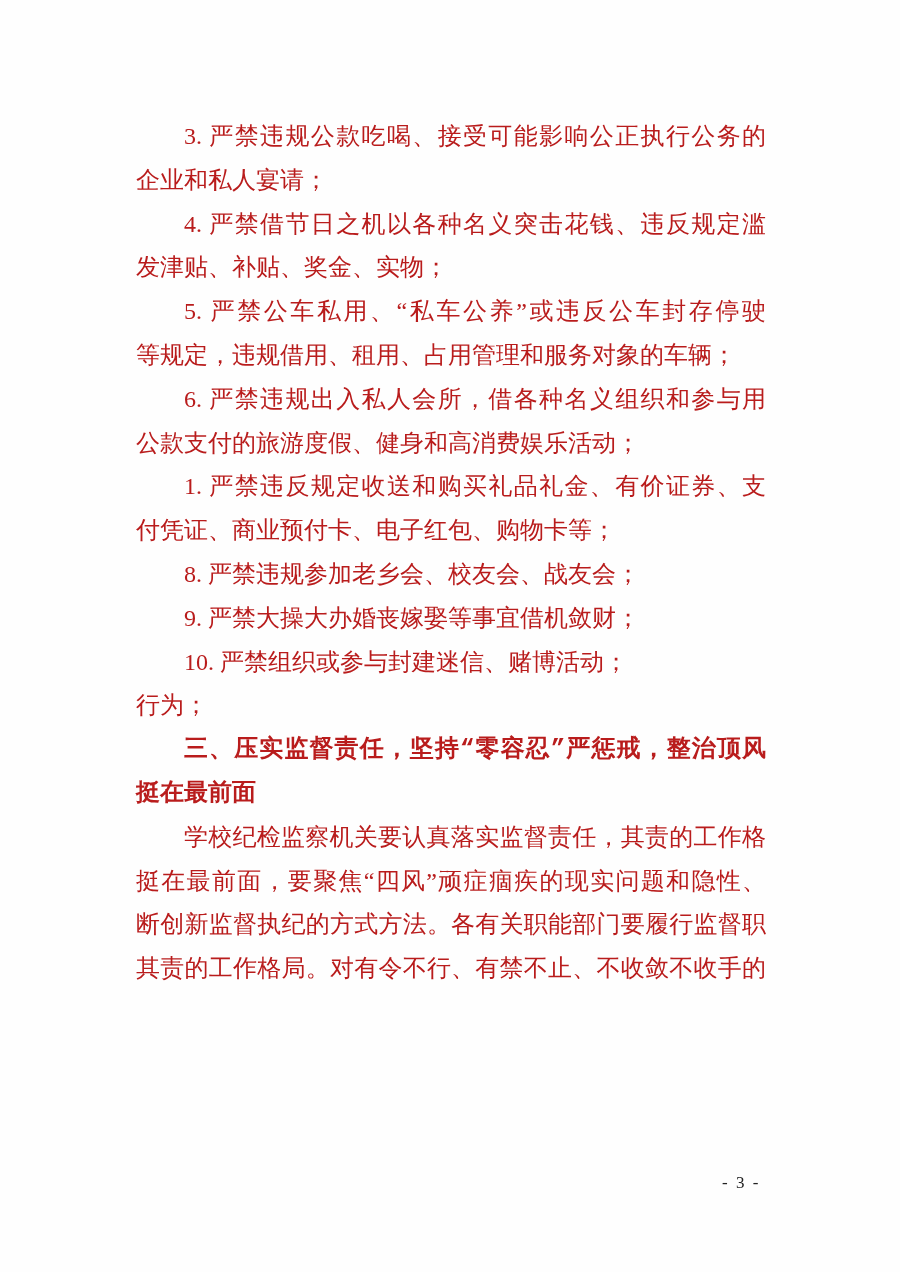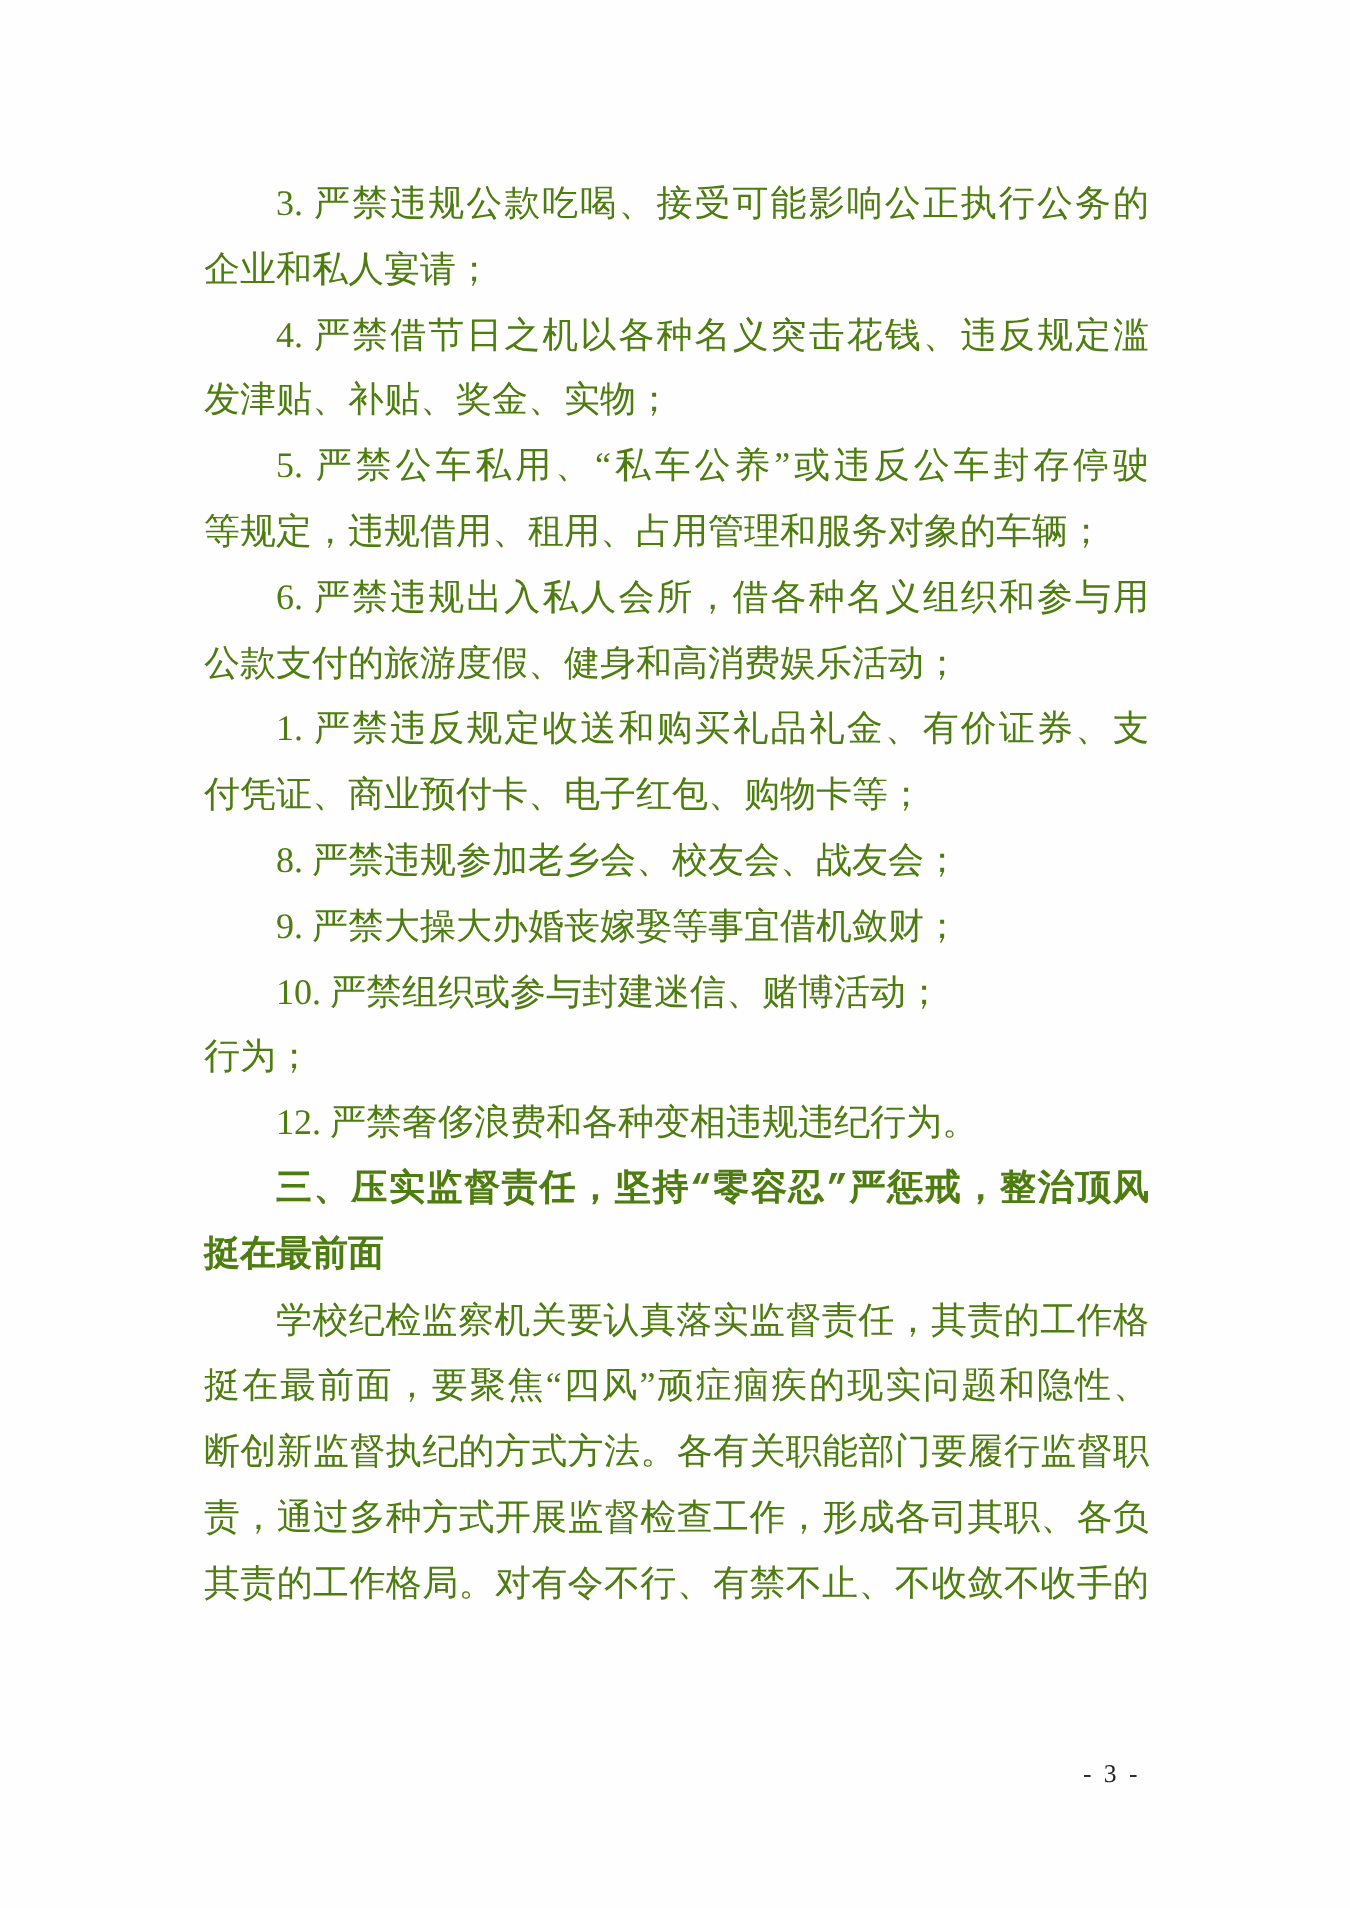--- a/index.html
+++ b/index.html
@@ -18,21 +18,21 @@
     position: absolute;
     left: 136px;
     top: 115px;
     width: 630px;
   }
   .ln {
     font-family: "Liberation Serif", "DejaVu Serif", serif;
     font-size: 24px;
     line-height: 43.8px;
     height: 43.8px;
-    color: #4d7c0f;
+    color: #b91c1c;
     text-align: justify;
     text-align-last: left;
     white-space: nowrap;
   }
   .fl {
     white-space: normal;
     text-align-last: justify;
     overflow: hidden;
   }
   .ind {
@@ -65,23 +65,21 @@
     <div class="ln ind fl">5. 严禁公车私用、“私车公养”或违反公车封存停驶</div>
     <div class="ln">等规定，违规借用、租用、占用管理和服务对象的车辆；</div>
     <div class="ln ind fl">6. 严禁违规出入私人会所，借各种名义组织和参与用</div>
     <div class="ln">公款支付的旅游度假、健身和高消费娱乐活动；</div>
     <div class="ln ind fl">1. 严禁违反规定收送和购买礼品礼金、有价证券、支</div>
     <div class="ln">付凭证、商业预付卡、电子红包、购物卡等；</div>
     <div class="ln ind">8. 严禁违规参加老乡会、校友会、战友会；</div>
     <div class="ln ind">9. 严禁大操大办婚丧嫁娶等事宜借机敛财；</div>
     <div class="ln ind">10. 严禁组织或参与封建迷信、赌博活动；</div>
     <div class="ln">行为；</div>
-    <div class="ln ind">12. 严禁奢侈浪费和各种变相违规违纪行为。</div>
     <div class="ln ind fl bold">三、压实监督责任，坚持“零容忍”严惩戒，整治顶风</div>
     <div class="ln bold">挺在最前面</div>
     <div class="ln ind fl">学校纪检监察机关要认真落实监督责任，其责的工作格局</div>
     <div class="ln fl">挺在最前面，要聚焦“四风”顽症痼疾的现实问题和隐性、</div>
     <div class="ln fl">断创新监督执纪的方式方法。各有关职能部门要履行监督职</div>
-    <div class="ln fl">责，通过多种方式开展监督检查工作，形成各司其职、各负</div>
     <div class="ln fl">其责的工作格局。对有令不行、有禁不止、不收敛不收手的</div>
   </div>
   <div class="page-number">- 3 -</div>
 </div>
 
 </body></html>

